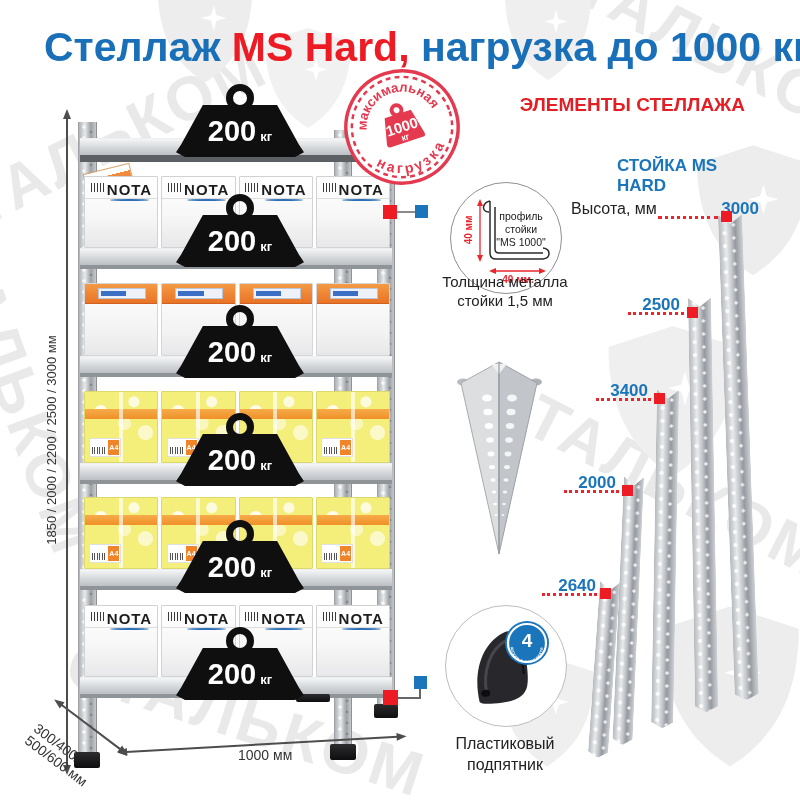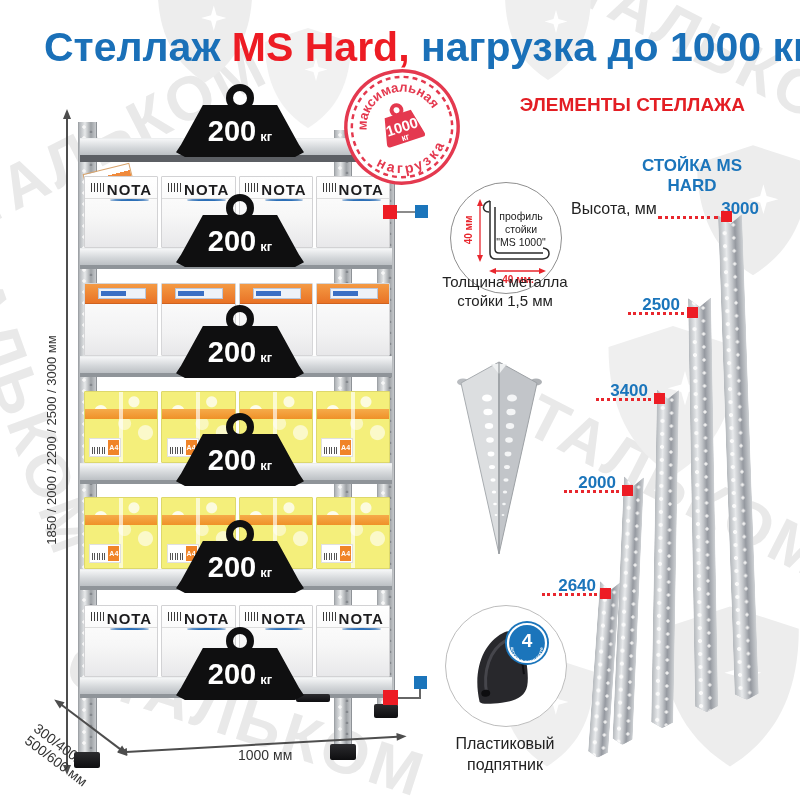--- a/index.html
+++ b/index.html
@@ -78,21 +78,21 @@
   .sq{position:absolute;z-index:6;}
   .sq.red{background:#ed1c24;}
   .sq.blue{background:#1b75bb;}
   .mkline{position:absolute;background:#8b8b8b;z-index:5;}
   
   .circ{position:absolute;border-radius:50%;background:#fff;z-index:4;}
   .caption{position:absolute;font-size:15px;color:#222;text-align:center;z-index:4;line-height:19px;}
   
   .comp-header{position:absolute;left:505px;top:72px;width:240px;text-align:right;
     font-size:19px;font-weight:bold;color:#e31e24;line-height:22px;z-index:4;}
-  .comp-sub{position:absolute;left:617px;top:156px;width:150px;text-align:center;
+  .comp-sub{position:absolute;left:617px;top:156px;width:150px;
     font-size:17px;font-weight:bold;color:#1b75bb;z-index:4;}
   .hcap{position:absolute;left:571px;top:200px;font-size:16px;color:#222;z-index:4;}
   .stand{position:absolute;z-index:2;transform-origin:50% 0;
     background-color:#c4c7cb;
     background-image:
       radial-gradient(circle at 6px 5px,#fafafa 1.6px,rgba(0,0,0,0) 2.3px),
       radial-gradient(circle at 15px 10px,#f0f0f0 1.3px,rgba(0,0,0,0) 2px),
       linear-gradient(90deg,#b4b8bc 0%,#e8eaec 30%,#c3c6ca 50%,#9599a0 68%,#cfd2d5 100%);
     background-size:21px 13px,21px 13px,100% 100%;
     clip-path:polygon(0 0,50% 9px,100% 0,100% calc(100% - 6px),50% 100%,0 calc(100% - 6px));}

